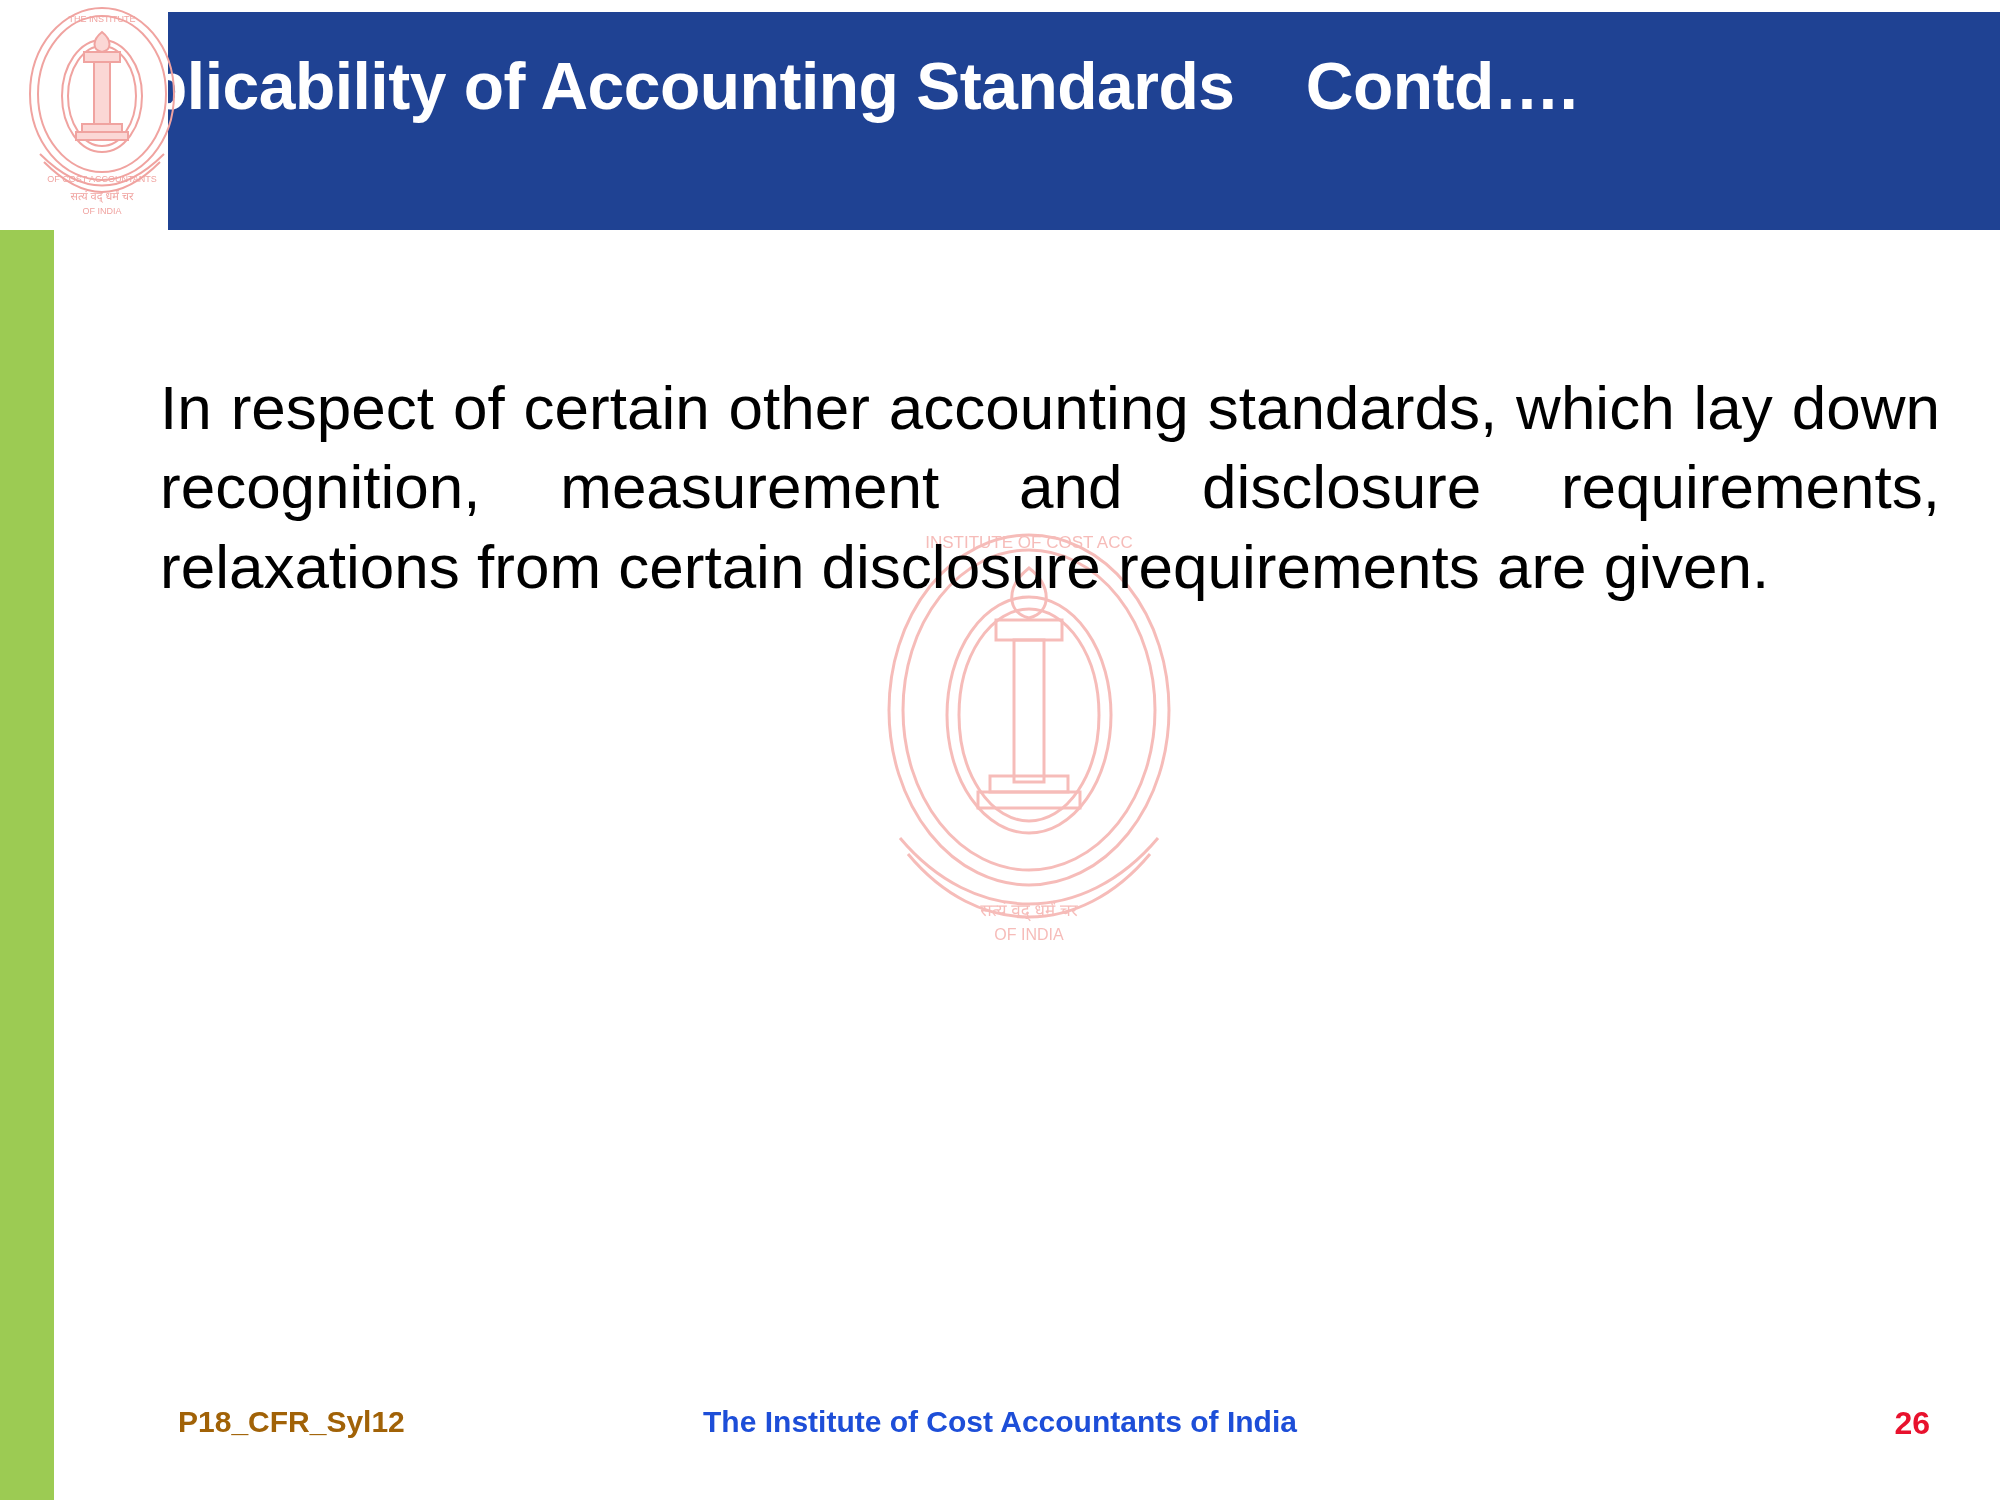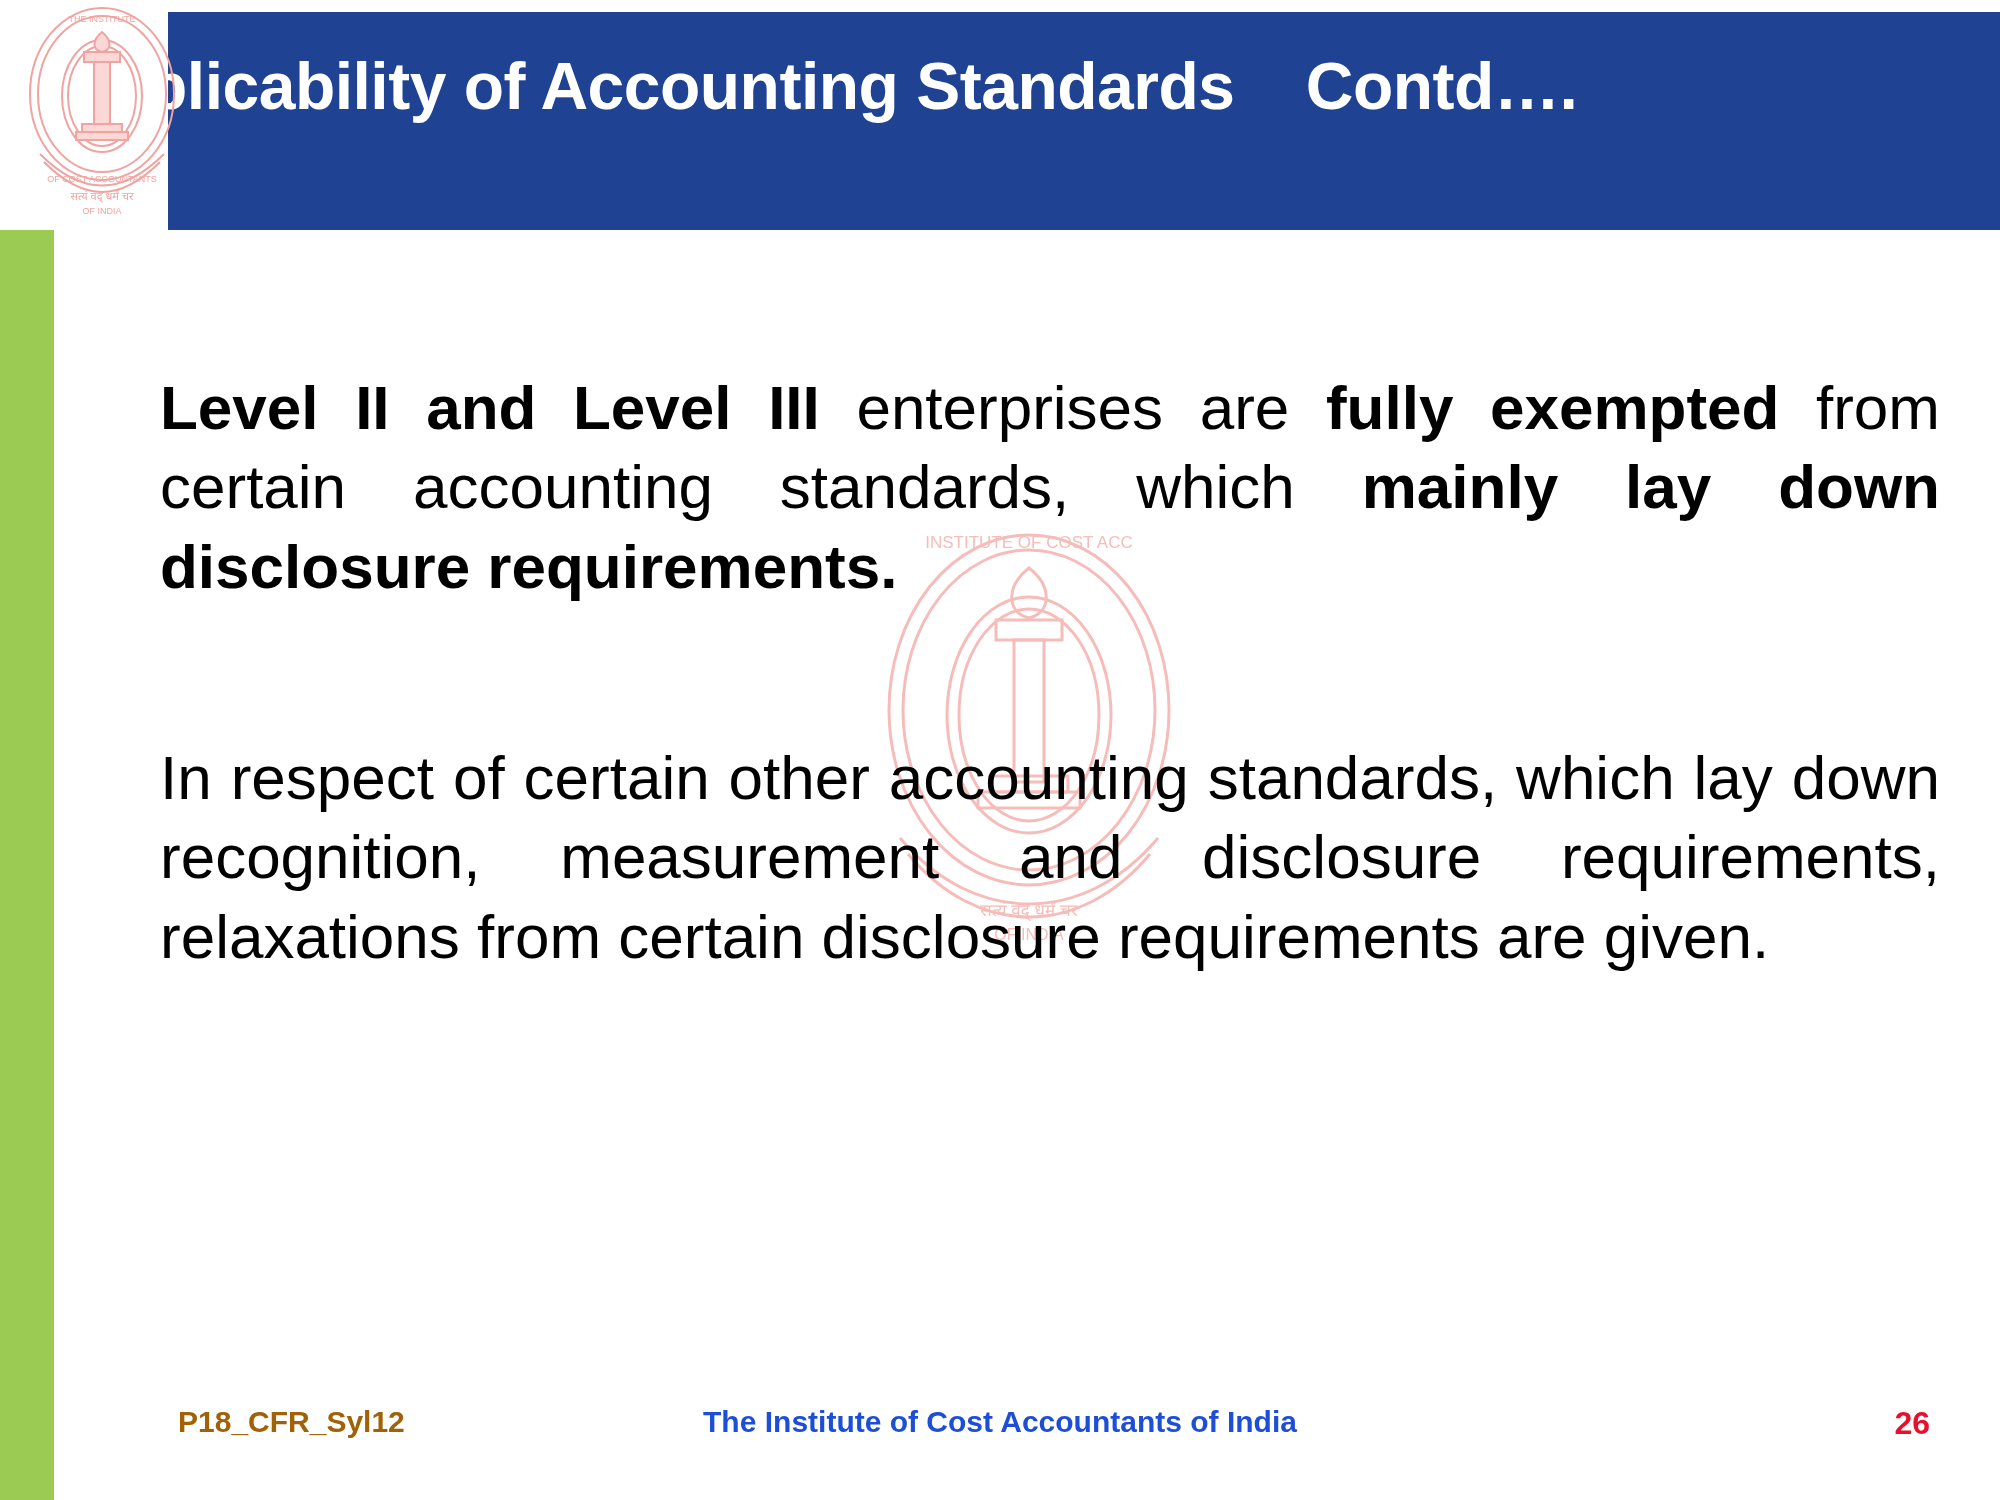--- a/index.html
+++ b/index.html
@@ -177,23 +177,20 @@
       </g>
       <g fill="#f6b9b6" font-family="'Liberation Sans',sans-serif">
         <text x="155" y="28" font-size="17" text-anchor="middle">INSTITUTE OF COST ACC</text>
         <text x="155" y="396" font-size="17" text-anchor="middle">सत्यं वद्    धर्मं चर</text>
         <text x="155" y="420" font-size="16" text-anchor="middle">OF INDIA</text>
       </g>
     </svg>
   </div>
 
   <div class="body-block">
-    <p class="para p1">
-      <b>Level II and Level III</b><span> enterprises are </span><b>fully exempted</b><span> from certain accounting standards, which </span><b>mainly lay down disclosure requirements.</b>
-    </p>
     <p class="para p2">
       <span>In respect of certain other accounting standards, which lay down recognition, measurement and disclosure requirements, relaxations from certain disclosure requirements are given.</span>
     </p>
   </div>
 
   <div class="footer-left">P18_CFR_Syl12</div>
   <div class="footer-center">The Institute of Cost Accountants of India</div>
   <div class="footer-right">26</div>
 
 </div>

